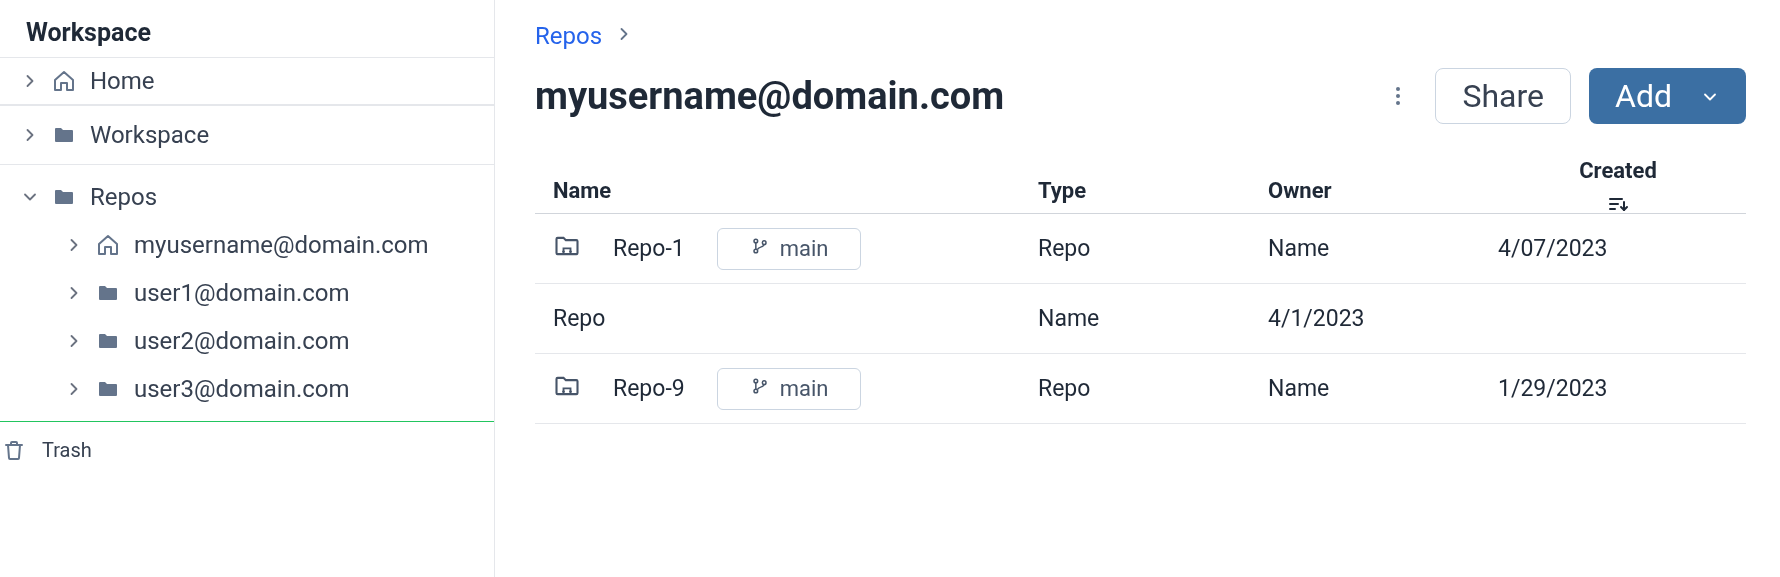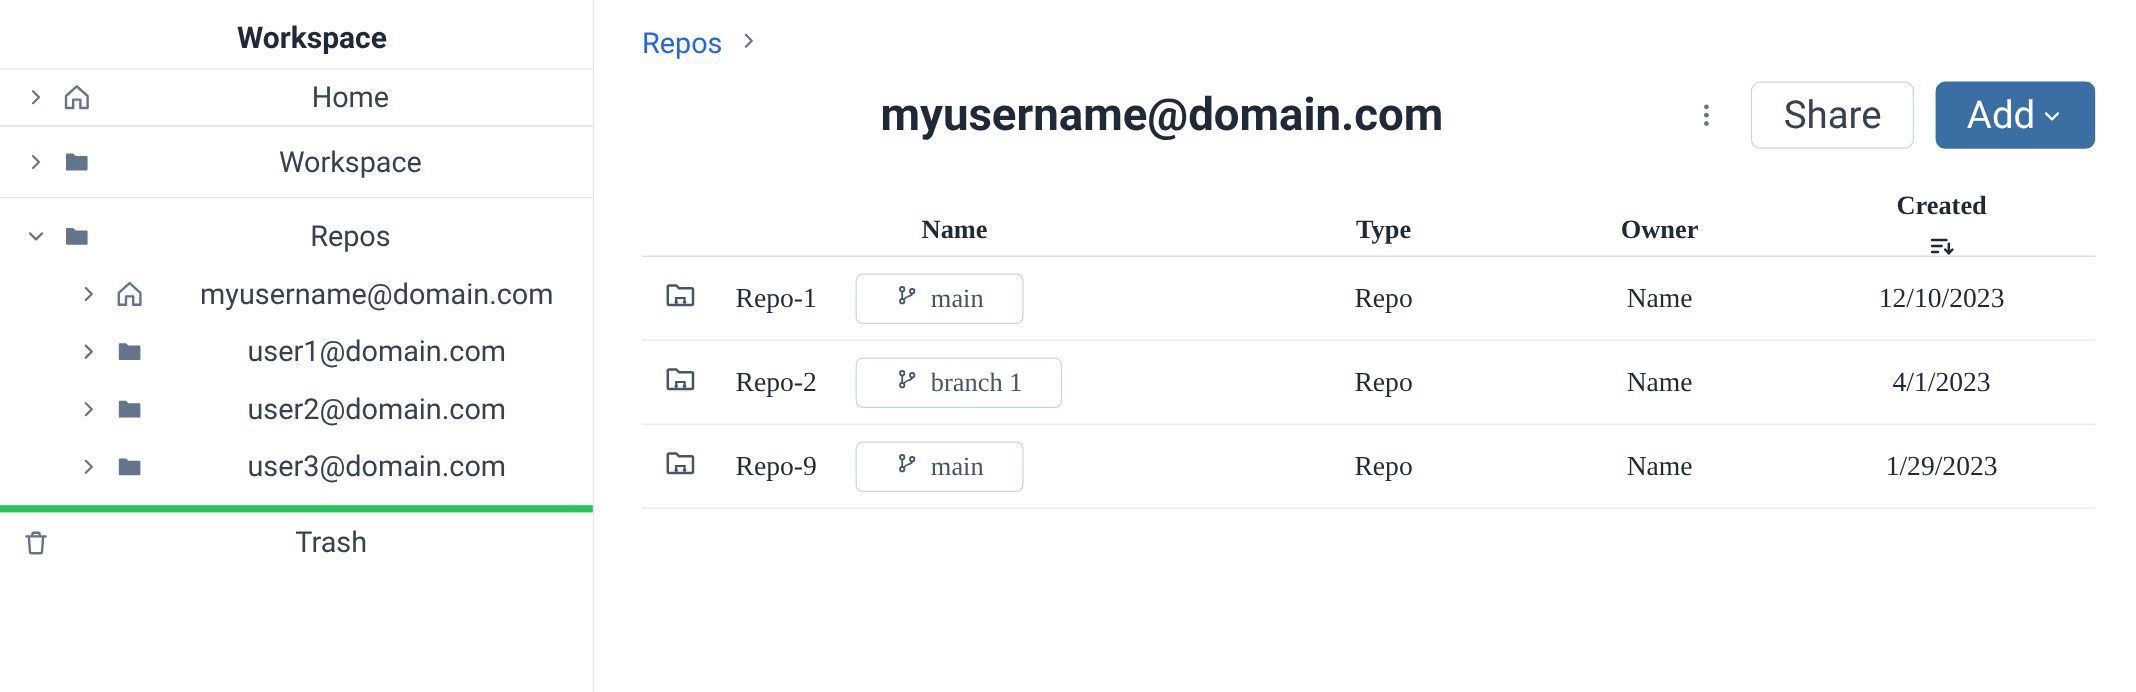--- a/index.html
+++ b/index.html
@@ -1,43 +1,43 @@
 <!DOCTYPE html>
 <html><head>
 <meta charset="utf-8">
 <style>
   * { box-sizing: border-box; }
   html, body { margin:0; padding:0; height:100%; font-family: -apple-system, BlinkMacSystemFont, "Segoe UI", Roboto, Helvetica, Arial, sans-serif; color:#1f2937; background:#fff;}
-  .app { display:flex; height:577px; width:1780px;text-align:center;}
+  .app { display:flex; height:577px; width:1780px;}
   
   .sidebar { width:495px; border-right:1px solid #e5e7eb; padding-top:18px;}
   .side-title { font-size:25px; font-weight:700; padding:0 0 10px 26px;}
   .tree-row { display:flex; align-items:center; height:48px; font-size:24px; color:#374151;}
   .tree-row.top { border-bottom:1px solid #e5e7eb; border-top:1px solid #e5e7eb;}
   .tree-row.top:first-of-type { border-top:none;}
   .chevron { width:24px; display:flex; justify-content:center; align-items:center; margin-left:18px; color:#6b7280;}
   .chevron.child { margin-left:62px;}
   .ticon { width:32px; display:flex; justify-content:center; align-items:center; margin:0 10px 0 6px; color:#64748b;}
   .tlabel { flex:1 1 auto; white-space:nowrap; overflow:hidden; text-overflow:ellipsis;}
-  .trash-row { display:flex; align-items:center; height:56px; font-size:24px; color:#374151; padding-left:16px; border-top:6px solid #22c55e; margin-top:8px;}
+  .trash-row { display:flex; align-items:center; height:56px; font-size:20px; color:#374151; padding-left:0; border-top:1px solid #22c55e; margin-top:8px;}
   .trash-row .ticon { margin-left:-2px; margin-right:12px;}
   
   .main { flex:1 1 auto; padding:22px 34px 0 40px;}
   .breadcrumb { display:flex; align-items:center; gap:12px; font-size:24px; color:#2563eb;}
   .breadcrumb .bc-item { color:#2563eb;}
   .breadcrumb .bc-sep { color:#64748b;}
   .header-row { display:flex; align-items:center; margin-top:18px;}
   .page-title { font-size:38px; font-weight:700; flex:1 1 auto;}
   .kebab { width:42px; height:42px; display:flex; align-items:center; justify-content:center; color:#64748b; border-radius:6px;}
   .btn { height:56px; border-radius:8px; font-size:32px; display:flex; align-items:center; justify-content:center; padding:0 26px; cursor:pointer;}
   .btn-outline { border:1px solid #cbd5e1; background:#fff; color:#374151; margin-left:16px;}
-  .btn-primary { background:#3b6fa3; color:#fff; margin-left:18px; gap:4px;}
+  .btn-primary { background:#3b6fa3; color:#fff; margin-left:18px; gap:28px;}
   .btn-primary svg { stroke:#fff;}
   
-  .tbl { width:100%; margin-top:34px;font-family:Liberation Serif, serif;}
+  .tbl { width:100%; margin-top:34px;}
   .thead, .trow { display:grid; grid-template-columns: 1fr 230px 230px 240px; align-items:center; padding:0 8px 0 18px;}
   .thead { height:56px; font-size:22px; font-weight:700; border-bottom:1px solid #d1d5db;}
   .th-created { display:flex; align-items:center; gap:10px; justify-content:flex-start;flex-direction:column;}
   .trow { height:70px; font-size:23px; border-bottom:1px solid #e5e7eb;}
   .name-cell { display:flex; align-items:center; gap:32px;}
   .branch-pill { display:inline-flex; align-items:center; gap:10px; border:1px solid #cbd5e1; border-radius:6px; height:42px; padding:0 32px; color:#475569; font-size:22px;}
   
   .i24 { width:24px; height:24px;}
   .i20 { width:20px; height:20px;}
   .i28 { width:28px; height:28px;}
@@ -245,36 +245,24 @@
           <span>Repo-1</span>
           <span class="branch-pill">
             <span><svg class="i20" viewBox="0 0 24 24">
                   <use href="#ic-branch"></use>
                 </svg></span>
             <span>main</span>
           </span>
         </div>
         <div>Repo</div>
         <div>Name</div>
-        <div>12/10/2023</div>
+        <div>4/07/2023</div>
       </div>
 
       <div class="trow">
-        <div class="name-cell">
-          <span><svg class="i28" viewBox="0 0 24 24" style="color:#475569">
-                <use href="#ic-repo"></use>
-              </svg></span>
-          <span>Repo-2</span>
-          <span class="branch-pill">
-            <span><svg class="i20" viewBox="0 0 24 24">
-                  <use href="#ic-branch"></use>
-                </svg></span>
-            <span>branch 1</span>
-          </span>
-        </div>
         <div>Repo</div>
         <div>Name</div>
         <div>4/1/2023</div>
       </div>
 
       <div class="trow">
         <div class="name-cell">
           <span><svg class="i28" viewBox="0 0 24 24" style="color:#475569">
                 <use href="#ic-repo"></use>
               </svg></span>

